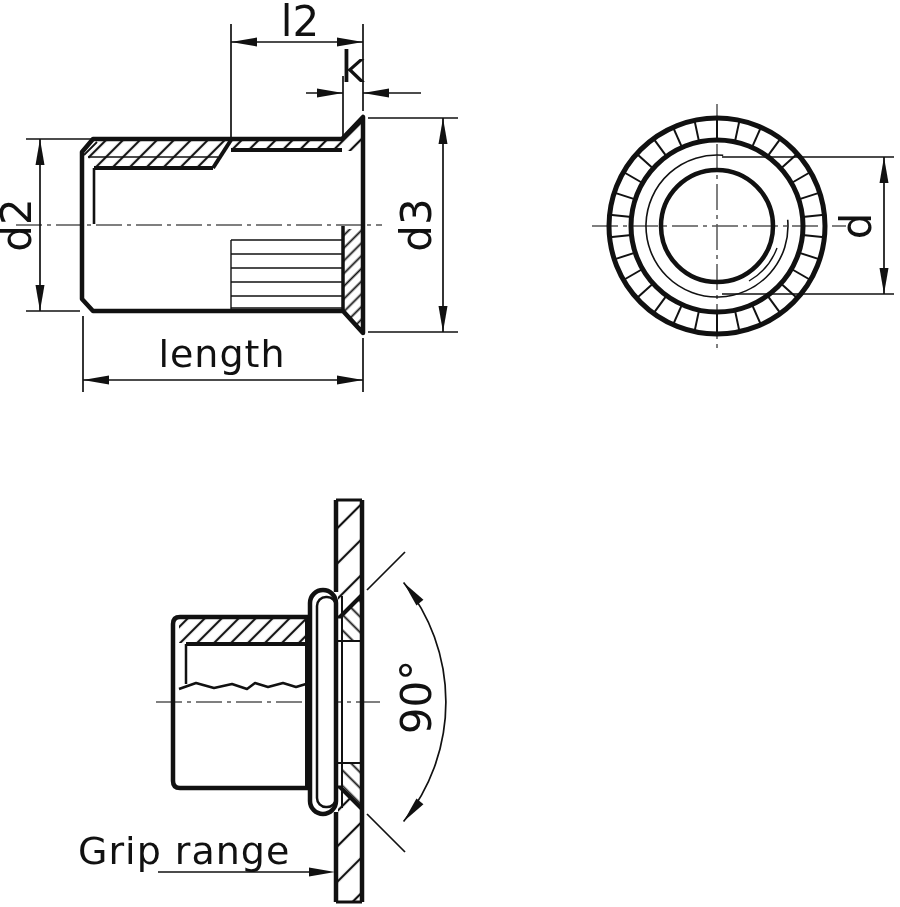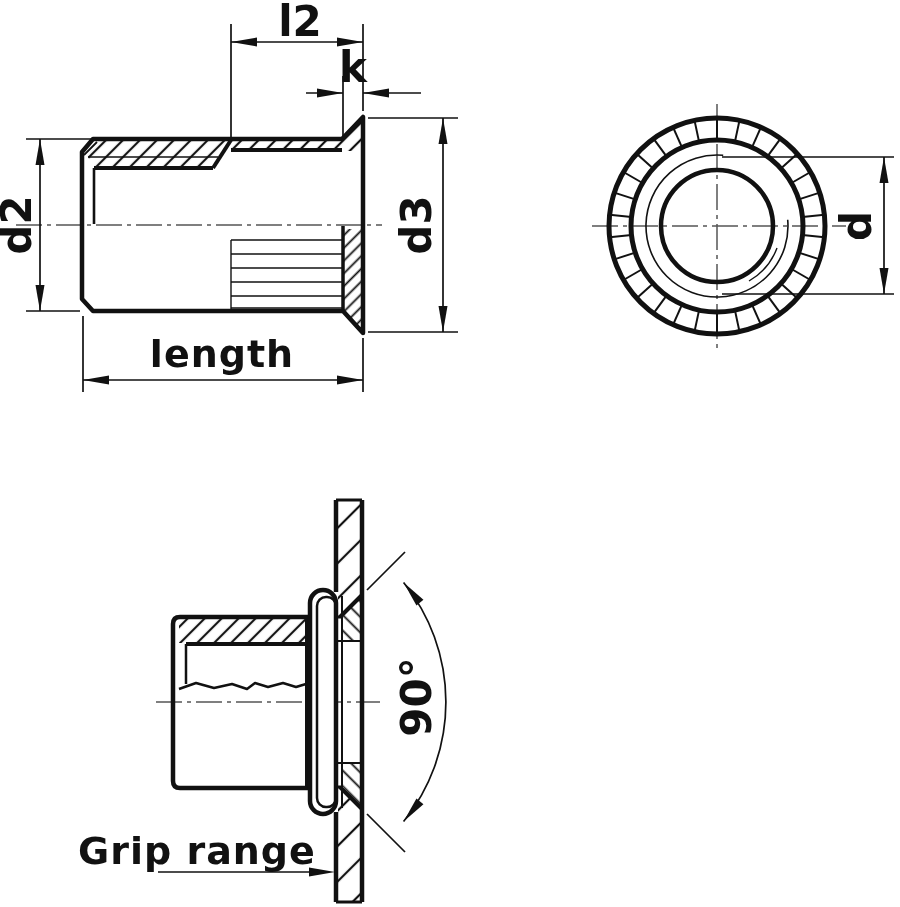--- a/index.html
+++ b/index.html
@@ -1,16 +1,16 @@
 <!DOCTYPE html>
 <html><head>
 <meta charset="utf-8">
 <style>
   html,body{margin:0;padding:0;background:#ffffff;}
-  .stage{position:relative;width:900px;height:907px;background:#fff;overflow:hidden;font-weight:bold;}
+  .stage{position:relative;width:900px;height:907px;background:#fff;overflow:hidden;}
   svg{display:block;}
   text{font-family:"DejaVu Sans","Liberation Sans",sans-serif;fill:#111;}
   .dimtxt{font-size:42px;}
   .lbltxt{font-size:38px;letter-spacing:1px;}
 </style>
 </head>
 <body>
 
 <div class="stage">
 <svg width="900" height="907" viewBox="0 0 900 907">

